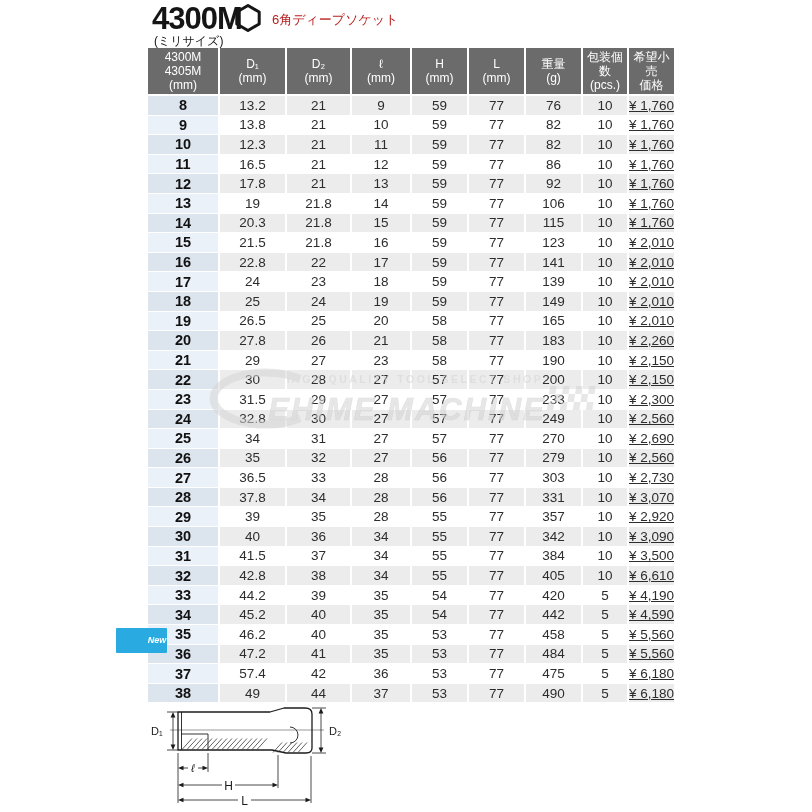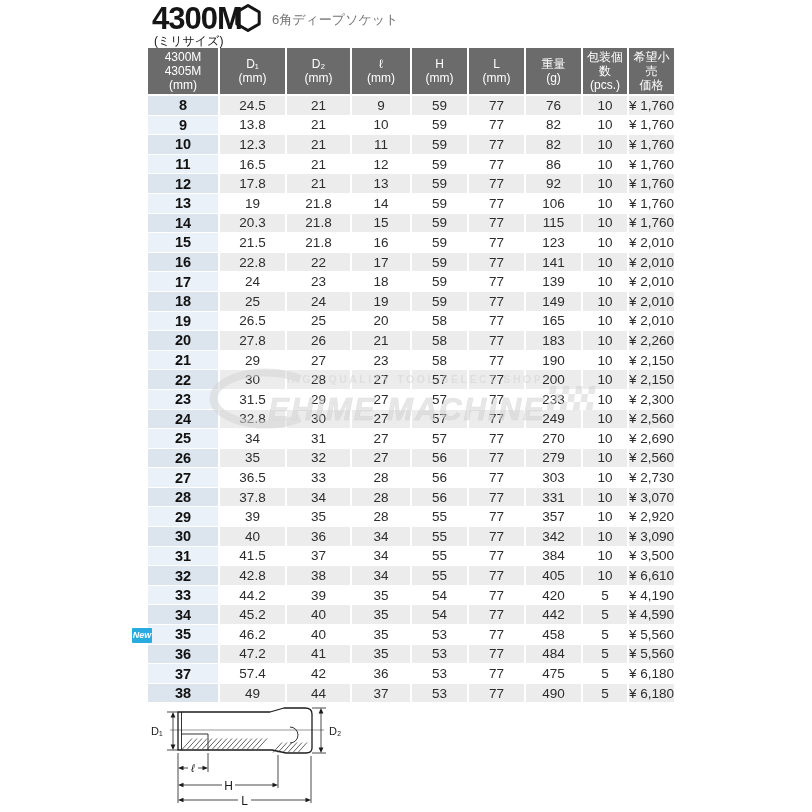--- a/index.html
+++ b/index.html
@@ -13,59 +13,60 @@
     position:absolute; left:152px; top:1px;
     font-size:31px; font-weight:bold; color:#151515; letter-spacing:-1px;
   }
   .model-note {
     position:absolute; left:154px; top:33px;
     font-size:12px; font-weight:normal; color:#151515;
   }
   .hex-wrap { position:absolute; left:233px; top:3px; width:30px; height:30px; }
   .subtitle {
     position:absolute; left:272px; top:11px;
-    font-size:13px; color:#737373;
+    font-size:13px; color:#b91c1c;
   }
 
   
   table.spec {
     position:absolute; left:148px; top:48px; width:526px;
     border-collapse:collapse; table-layout:fixed;
   }
   table.spec th {
     background:#6b6b6b; color:#ffffff; font-weight:normal;
     font-size:12px; line-height:14px; white-space:pre-line;
     text-align:center; vertical-align:middle; padding:0;
     height:46px; border-right:2px solid #ffffff; border-bottom:2px solid #ffffff;
   }
   table.spec th:last-child { border-right:none; }
   table.spec td {
     text-align:center; vertical-align:middle; padding:0;
     font-size:13.5px; color:#2d2d2d; white-space:nowrap;
     height:18.6px; border-right:2px solid #ffffff; border-bottom:1px solid #ffffff;
   }
-  table.spec td:last-child { border-right:none; }
+  table.spec td:last-child { border-right:none;text-decoration:underline; }
   table.spec tbody tr:nth-child(odd) td { background:#ececec; }
   table.spec tbody tr:nth-child(even) td { background:#ffffff; }
   table.spec td.size-cell { font-weight:bold; font-size:14.5px; color:#111111; }
   table.spec tbody tr:nth-child(odd) td.size-cell { background:#dce4ee; }
   table.spec tbody tr:nth-child(even) td.size-cell { background:#eaf1f8; }
 
   
   .watermark {
     position:absolute; left:205px; top:366px; width:400px; height:72px;
     pointer-events:none; opacity:0.55;
   }
 
   
   .new-badge {
-    position:absolute; left:132px; top:627px; width:20px; height:15px;
+    position:absolute; left:116px; top:627px; width:20px; height:25px;
     background:#29abe2; color:#ffffff; font-size:9px; font-weight:bold; font-style:italic;
     display:none; align-items:center; justify-content:center; border-radius:1px;
     letter-spacing:0;
+    padding-left:31px;
   }
 
   
   .drawing { position:absolute; left:140px; top:700px; width:215px; height:112px; }
   .drawing text { font-family:"Liberation Sans", sans-serif; fill:#1a1a1a; }
 </style>
 </head>
 <body>
 
 <div class="model-no">4300M</div>
@@ -108,21 +109,21 @@
 (g)</th>
       <th>包装個数
 (pcs.)</th>
       <th>希望小売
 価格</th>
     </tr>
   </thead>
   <tbody>
       <tr>
     <td class="size-cell">8</td>
-    <td>24.5</td>
+    <td>13.2</td>
     <td>21</td>
     <td>9</td>
     <td>59</td>
     <td>77</td>
     <td>76</td>
     <td>10</td>
     <td>¥ 1,760</td>
   </tr>
       <tr>
     <td class="size-cell">9</td>

